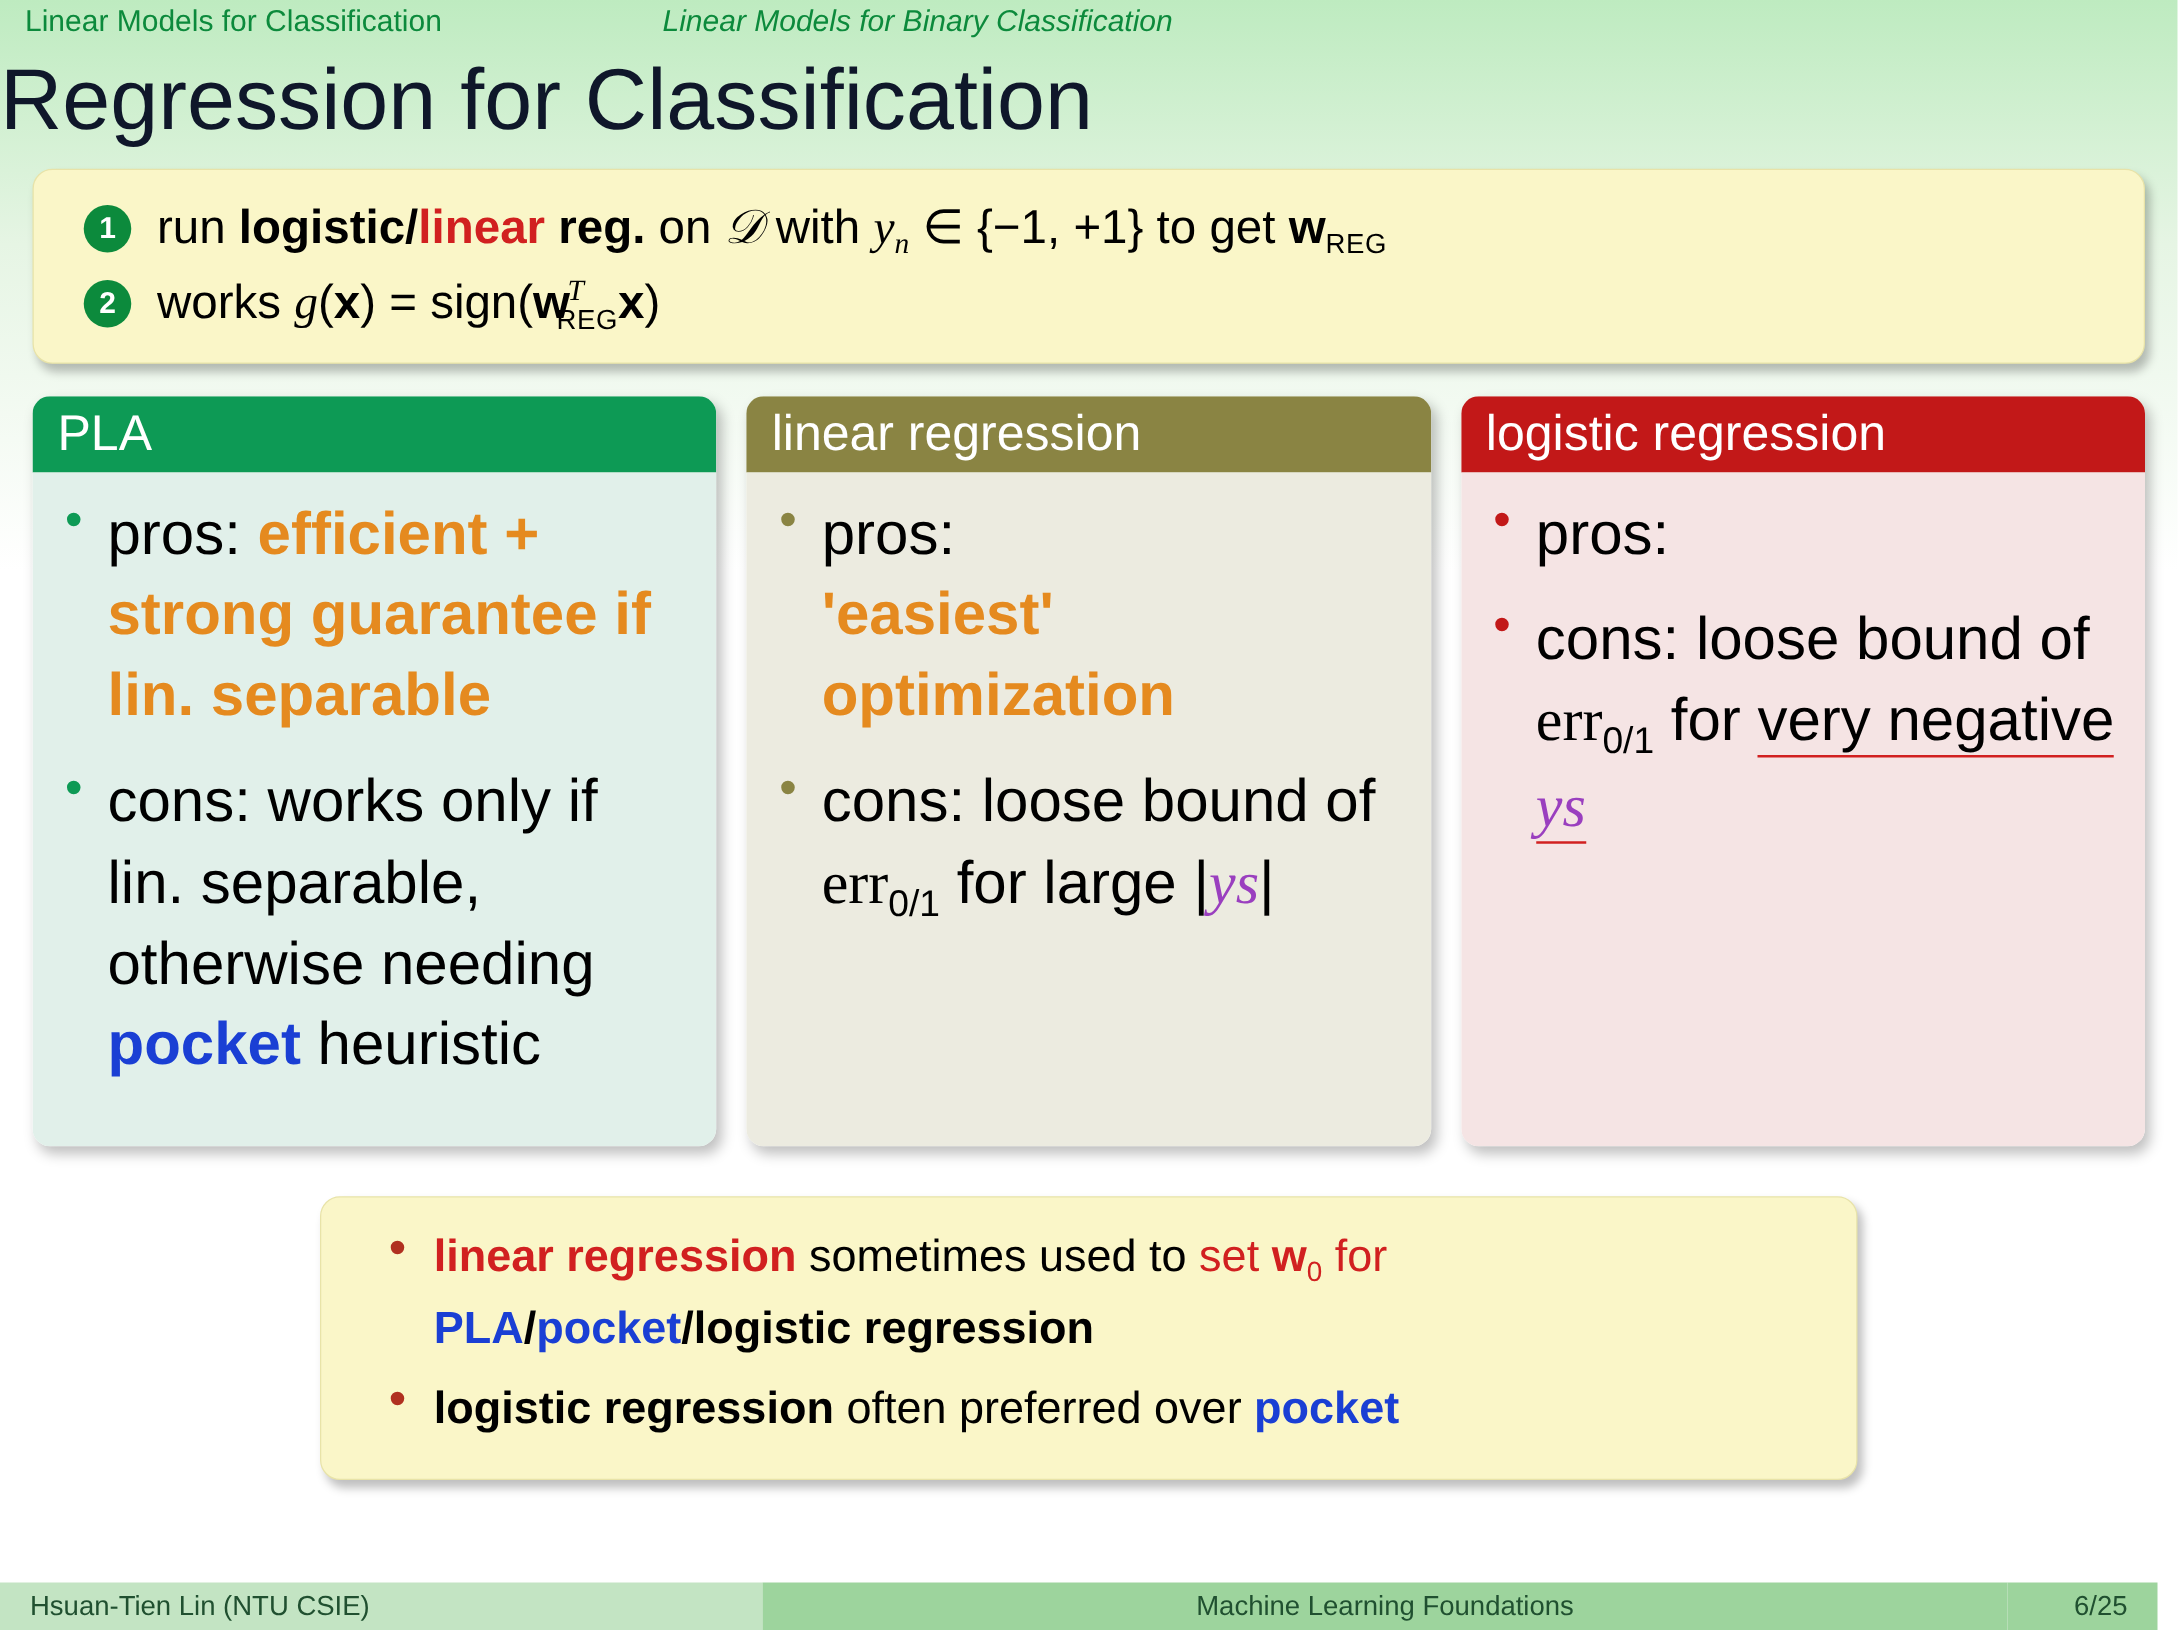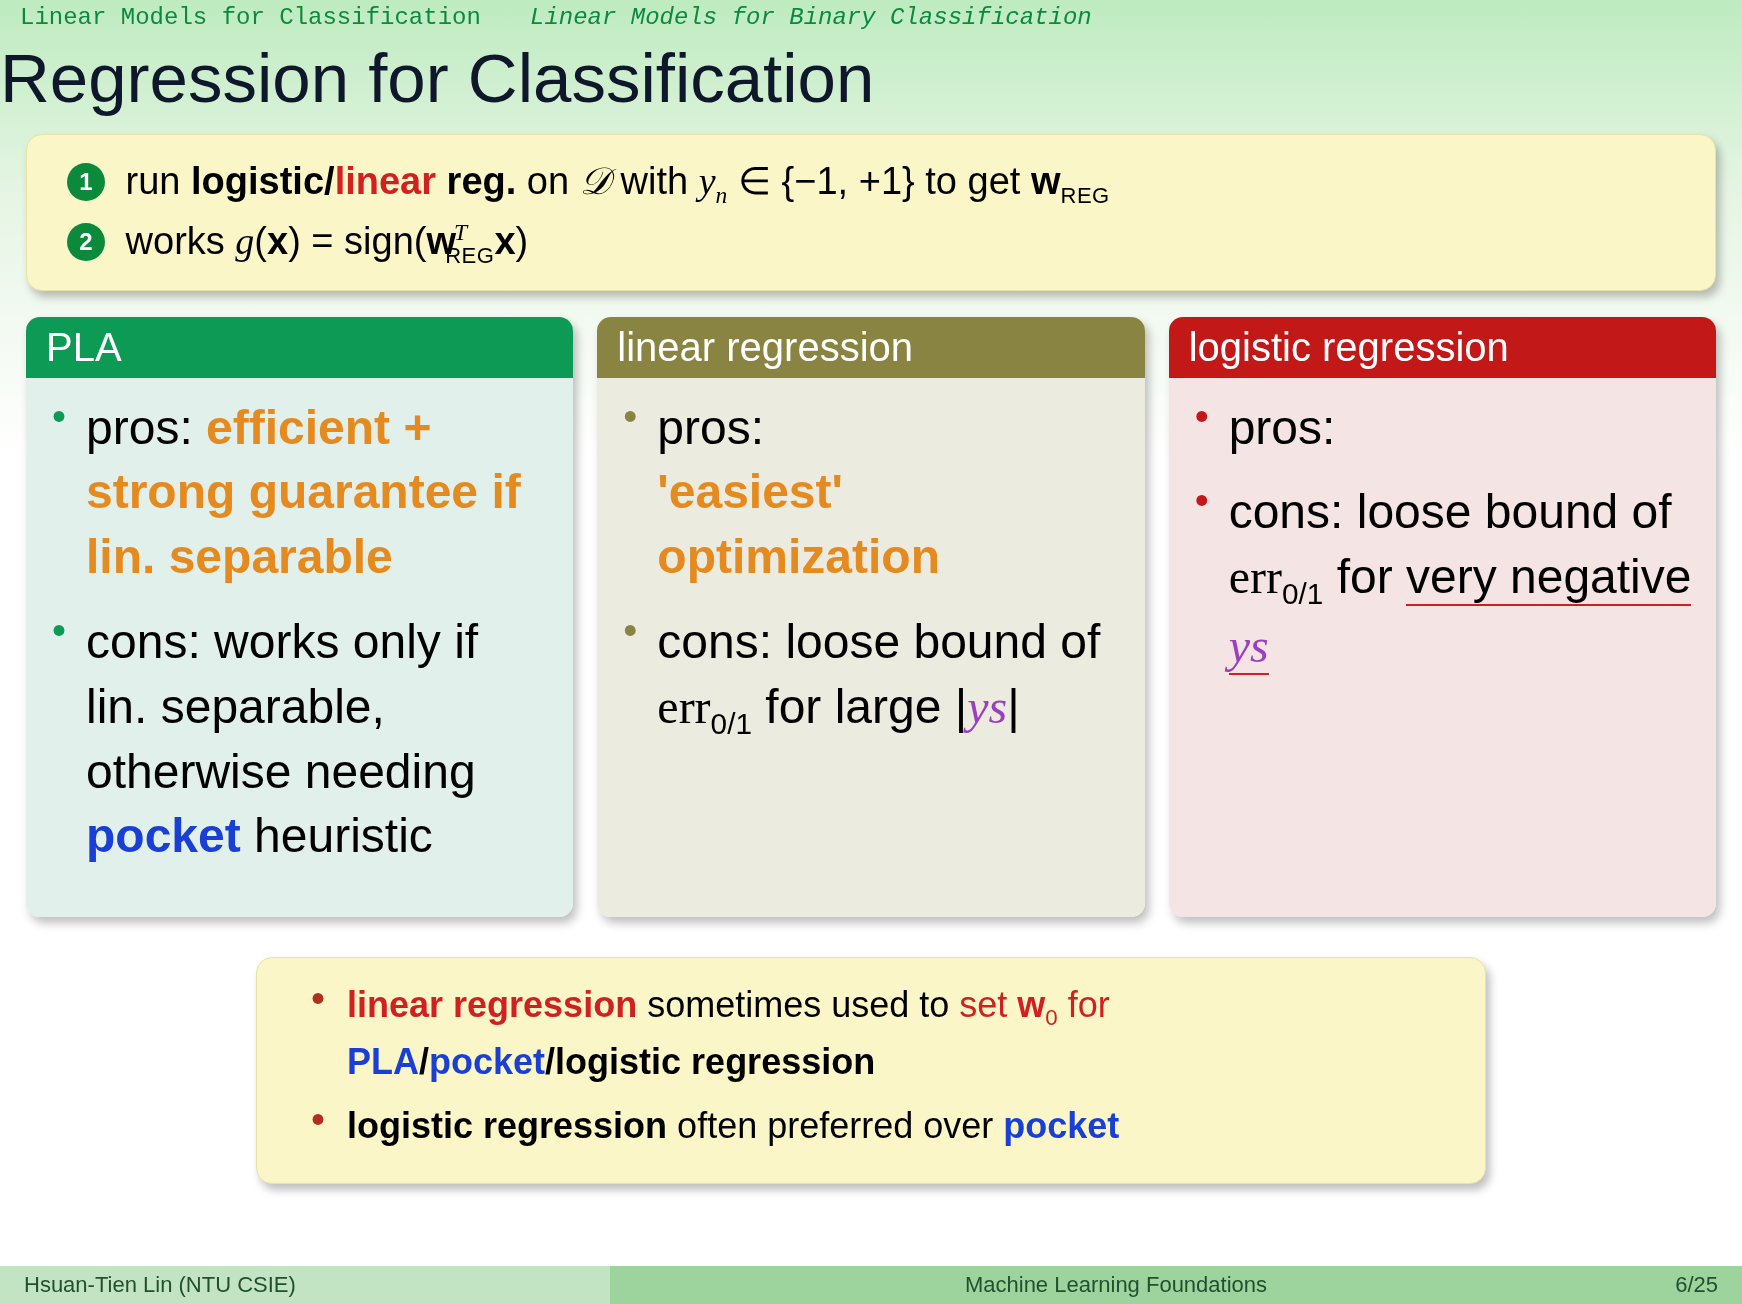--- a/index.html
+++ b/index.html
@@ -8,21 +8,20 @@
     height: 1304px;
     font-family: "Helvetica Neue", Helvetica, Arial, sans-serif;
     background: linear-gradient(to bottom, #beebc0 0%, #e6f5e4 15%, #ffffff 35%, #ffffff 100%);
     position: relative;
     overflow: hidden;
   }
   .top-breadcrumbs {
     display: flex;
     padding: 4px 20px 0 20px;
     font-size: 24px;
-    font-family: Liberation Mono, monospace;
   }
   .bc-left { color: #0c8a3c; font-weight: 500; width: 510px; }
   .bc-right { color: #0c8a3c; font-style: italic; font-weight: 500; }
   .title {
     text-align: left;
     font-size: 69px;
     color: #0f172a;
     font-weight: 400;
     margin-top: 8px;
   }
@@ -123,21 +122,21 @@
     content: "•";
     position: absolute;
     left: 0;
     color: #b03020;
     font-size: 40px;
     line-height: 1;
   }
 
   .footer {
     position: absolute;
-    bottom: 0; left: 0; right: 0;
+    bottom: 0; left: 0; right: 16px;
     height: 38px;
     display: flex;
     font-size: 22px;
     color: #205030;
   }
   .footer > div {
     display: flex;
     align-items: center;
     padding: 0 24px;
   }

